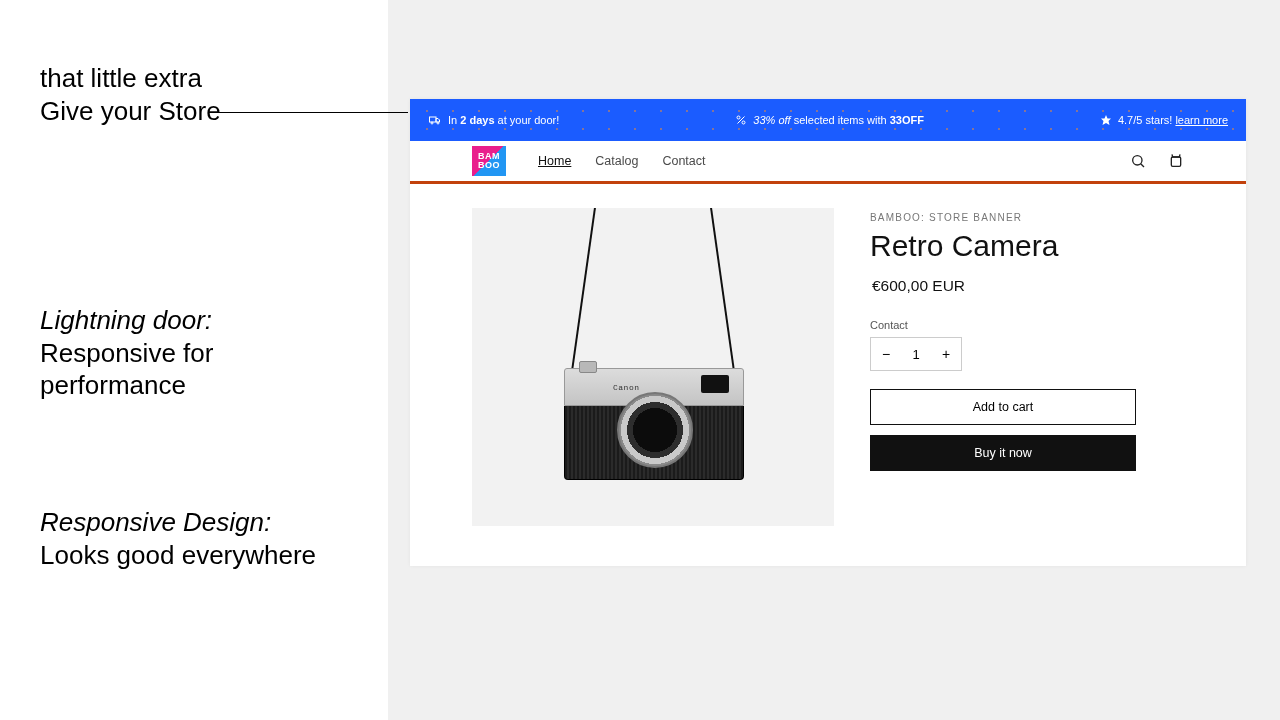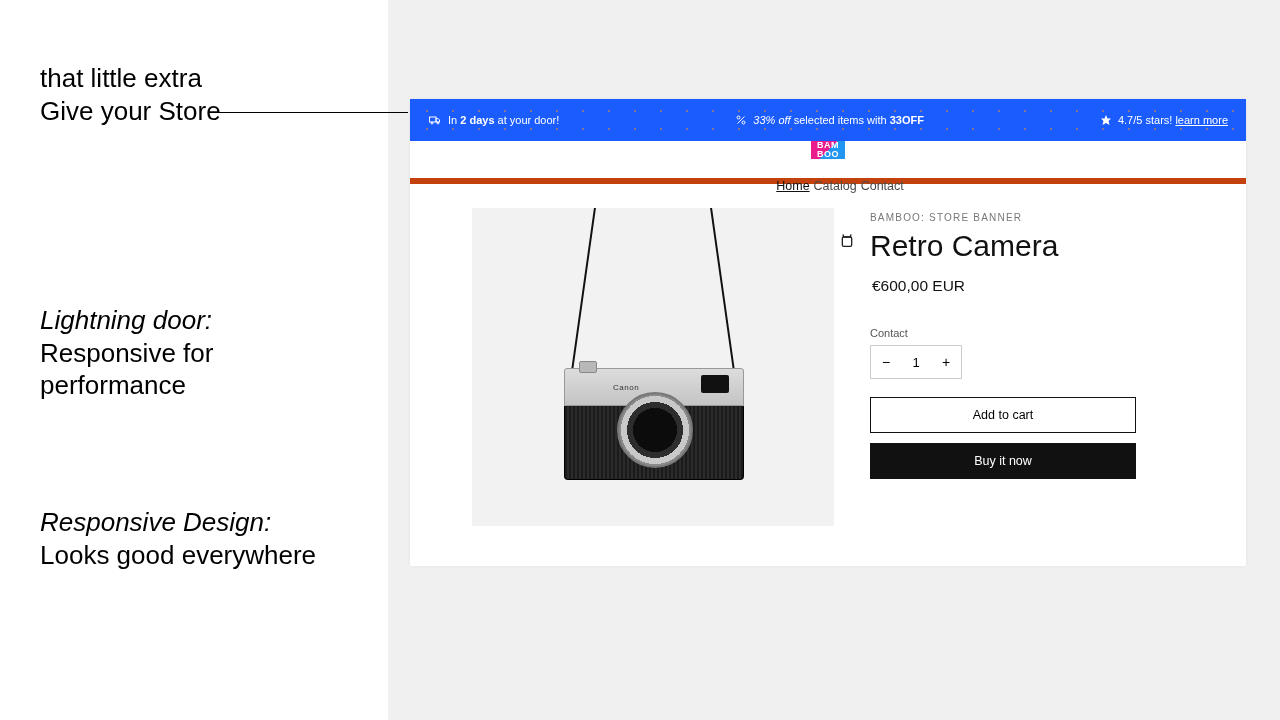--- a/index.html
+++ b/index.html
@@ -67,39 +67,38 @@
     pointer-events:none;
   }
   .banner-seg { display:flex; align-items:center; gap:6px; z-index:1; }
   .banner-seg b { font-weight:700; }
   .banner-seg u { text-decoration: underline; }
   .ico { display:inline-flex; align-items:center; justify-content:center; }
 
   
   .navbar {
     height: 43px;
-    border-bottom:6px solid #c2410c;
+    border-bottom:3px solid #c2410c;
     display:flex;
     align-items:center;
     padding: 0 62px 0 62px;
     gap: 20px;
     font-size:12.5px;
     color:#222;
-    flex-direction:column;
   }
   .logo {
     width:34px; height:30px;
     background: linear-gradient(135deg, #e91e8c 0%, #e91e8c 50%, #2196f3 50%, #2196f3 100%);
     color:#fff;
     font-size:9px; font-weight:800;
     line-height:1;
     display:flex; flex-direction:column; align-items:center; justify-content:center;
     letter-spacing:0.5px;
   }
-  .nav-links { display:flex; gap:4px; margin-left:24px;}
+  .nav-links { display:flex; gap:24px; margin-left:12px;}
   .nav-link { color:#4a4a4a; cursor:pointer; }
   .nav-link.active { text-decoration: underline; color:#111; }
   .nav-spacer { flex:1; }
   .nav-icons { display:flex; gap: 22px; }
   .nav-icon { width:16px; height:16px; color:#222; }
 
   
   .product {
     display:flex;
     padding: 24px 62px 40px 62px;
@@ -121,20 +120,21 @@
     position:absolute;
     left:92px; top:160px;
     width:180px;
   }
   .cam-top {
     height:38px;
     background:linear-gradient(#dcdcdc,#c4c4c4);
     border:1px solid #999;
     border-radius:3px 3px 0 0;
     position:relative;
+    font-family:Liberation Mono, monospace;
   }
   .cam-top::before{
     content:""; position:absolute; right:14px; top:6px;
     width:28px; height:18px; background:#111; border-radius:2px;
   }
   .cam-top::after{
     content:""; position:absolute; left:14px; top:-8px;
     width:16px; height:10px; background:#b8b8b8; border:1px solid #888; border-radius:2px;
   }
   .cam-brand{
@@ -156,21 +156,21 @@
     width:76px; height:76px;
     border-radius:50%;
     background:
       radial-gradient(circle at 50% 50%, #0c0c0c 0 22px, #2d2d2d 22px 28px, #c9c9c9 28px 34px, #8a8a8a 34px 40px);
     border:2px solid #777;
   }
 
   .product-info { flex:1; color:#111; padding-top:4px;}
   .vendor { font-size:10px; letter-spacing:1.2px; color:#777; margin-bottom:6px;}
   .ptitle { font-size:30px; font-weight:400; margin-bottom:14px; }
-  .price  { font-size:15.5px; margin-bottom:32px; margin-left:2px;}
+  .price  { font-size:15.5px; margin-bottom:24px; margin-left:2px;}
   .qlabel { font-size:11px; color:#555; margin-bottom:6px;}
   .qty {
     display:inline-flex;
     border:1px solid #ccc;
     height:34px;
     margin-bottom:18px;
   }
   .qty button {
     width:30px; border:none; background:#fff; font-size:14px; cursor:pointer;
   }

